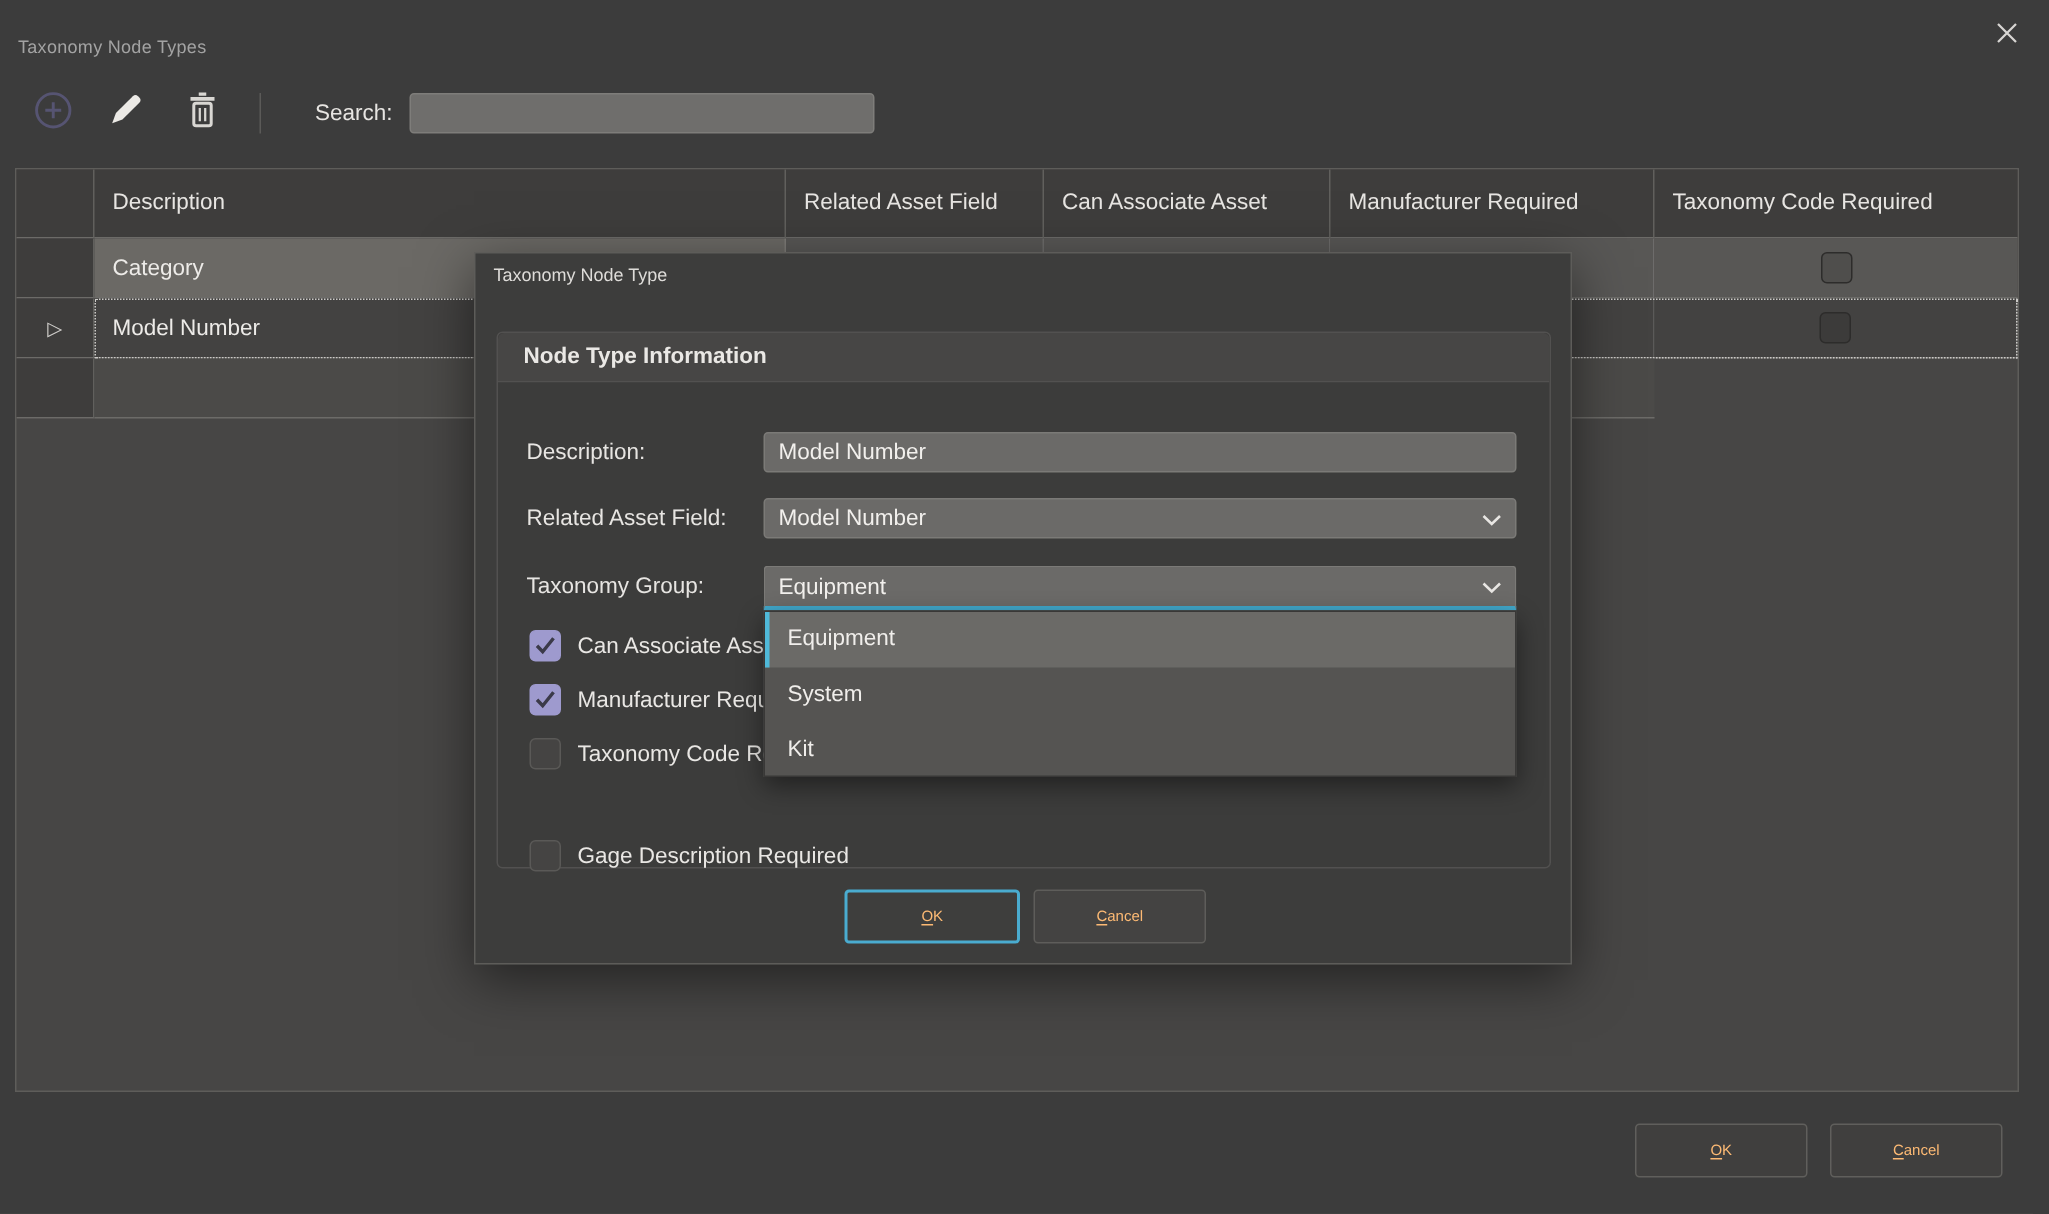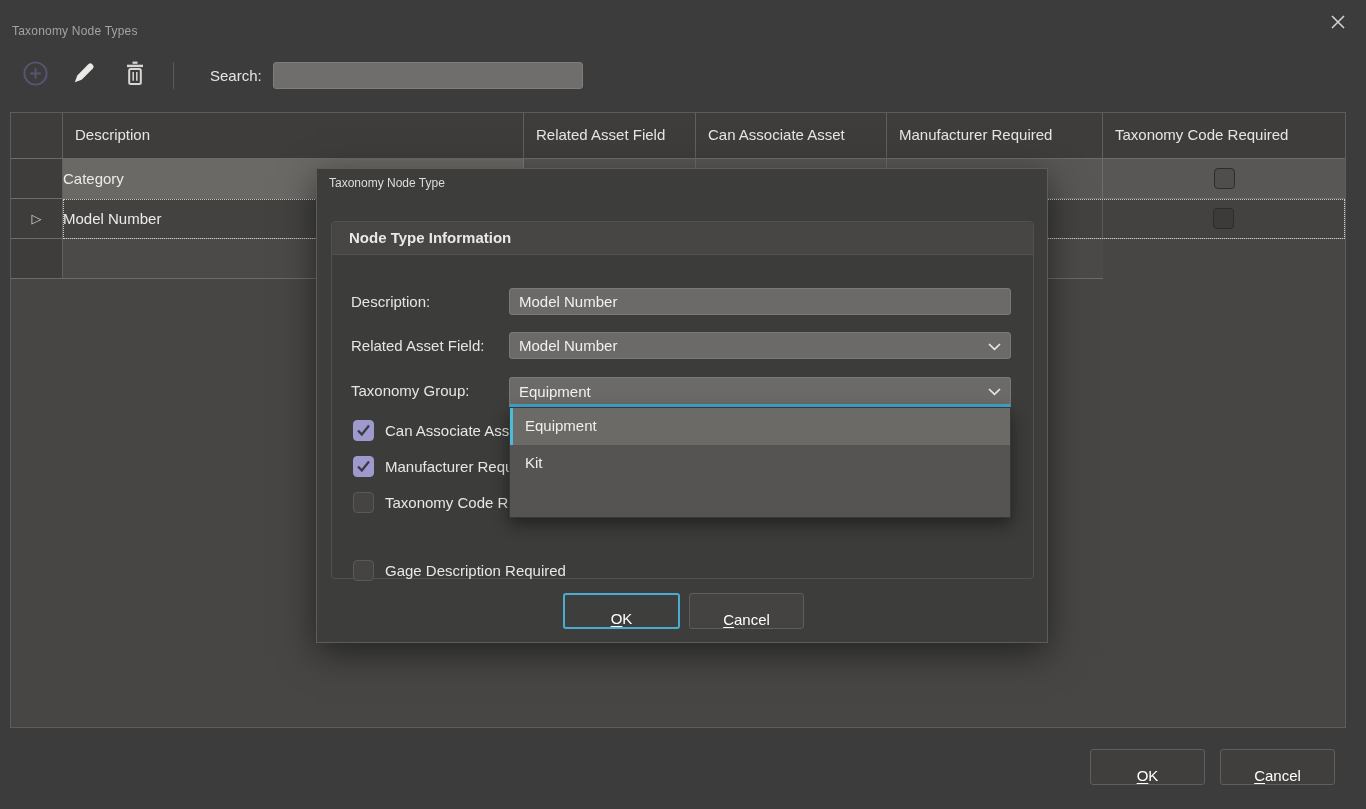--- a/index.html
+++ b/index.html
@@ -43,21 +43,21 @@
   .ghead .hc:first-child { padding-left:0; }
   .ghead .hc:last-child { border-right:none; }
   .grow { height:40px; position:relative; }
   .grow .rh {
     background:#3e3d3c; border-right:1px solid #61605d; border-bottom:1px solid #6c6b68;
     display:flex; align-items:center; justify-content:center;
     color:#d3d1ce; font-size:13px;
   }
   .grow .c {
     border-right:1px solid rgba(255,255,255,.13); border-bottom:1px solid #6c6b68;
-    font-size:15px; color:#edebe8; display:flex; align-items:center; padding-left:0;
+    font-size:15px; color:#edebe8; display:flex; align-items:center; padding-left:12px;
     white-space:nowrap; overflow:hidden;
   }
   .grow .c:last-child { border-right:none; }
   .grow .c.center { justify-content:center; padding-left:0; }
   .r0 .c { background:#585755; }  .r0 .c.desc { background:#6b6965; }
   .r1 .c { background:#434241; }
   .r2 .c { background:#575653; }
   .r3 .c { background:#4b4a48; }
   .focus-rect { position:absolute; left:52px; right:0; top:0; bottom:0; border:1px dotted #cccac7; pointer-events:none; }
   .gcb { width:21px; height:21px; border-radius:4px; border:1px solid #2d2c2b; background:rgba(0,0,0,.10); }
@@ -90,23 +90,23 @@
 
   .cbrow { position:absolute; left:36px; display:flex; align-items:center; height:21px; z-index:20; }
   .cb { width:21px; height:21px; border-radius:4px; background:#454443; border:1px solid #5a5957;
         display:flex; align-items:center; justify-content:center; flex:none; }
   .cb svg { display:none; }
   .cb.checked { background:#9e9ace; border-color:#9e9ace; }
   .cb.checked svg { display:block; }
   .cblabel { font-size:15px; color:#e9e7e4; white-space:nowrap; margin-left:11px; }
 
   
-  .btn { position:absolute; font-size:15px; color:#ffffff; background:#403f3e;
+  .btn { position:absolute; font-size:10px; color:#fdba74; background:#403f3e;
          border:1px solid #605f5c; border-radius:3px;
-         display:flex; align-items:flex-end; justify-content:center;
+         display:flex; align-items:center; justify-content:center;
          font-family:"Liberation Sans", sans-serif; }
   #modal-ok     { left:246px; top:424px; width:117px; height:36px; background:#3e3e3d; border:2px solid #4aacd0; }
   #modal-cancel { left:372px; top:424px; width:115px; height:36px; background:#444342; border:1px solid #5e5d5a; }
   #footer-ok     { left:1090px; top:749px; width:115px; height:36px; }
   #footer-cancel { left:1220px; top:749px; width:115px; height:36px; }
   .mn { text-decoration:underline; text-underline-offset:2px; }
 </style>
 </head>
 <body>
 
@@ -237,20 +237,21 @@
   </div>
   <div class="cbrow" style="top:360px;margin-top:31px;">
     <span class="cb">
       
     </span>
     <span class="cblabel">Gage Description Required</span>
   </div>
 
   <div class="abs popup">
     <div class="pitem hl">Equipment</div>
+    <div class="pitem">System</div>
     <div class="pitem">Kit</div>
   </div>
 
   <button class="btn" id="modal-ok">
     <span><span class="mn">O</span><span>K</span></span>
   </button>
   <button class="btn" id="modal-cancel">
     <span><span class="mn">C</span><span>ancel</span></span>
   </button>
 </div>

